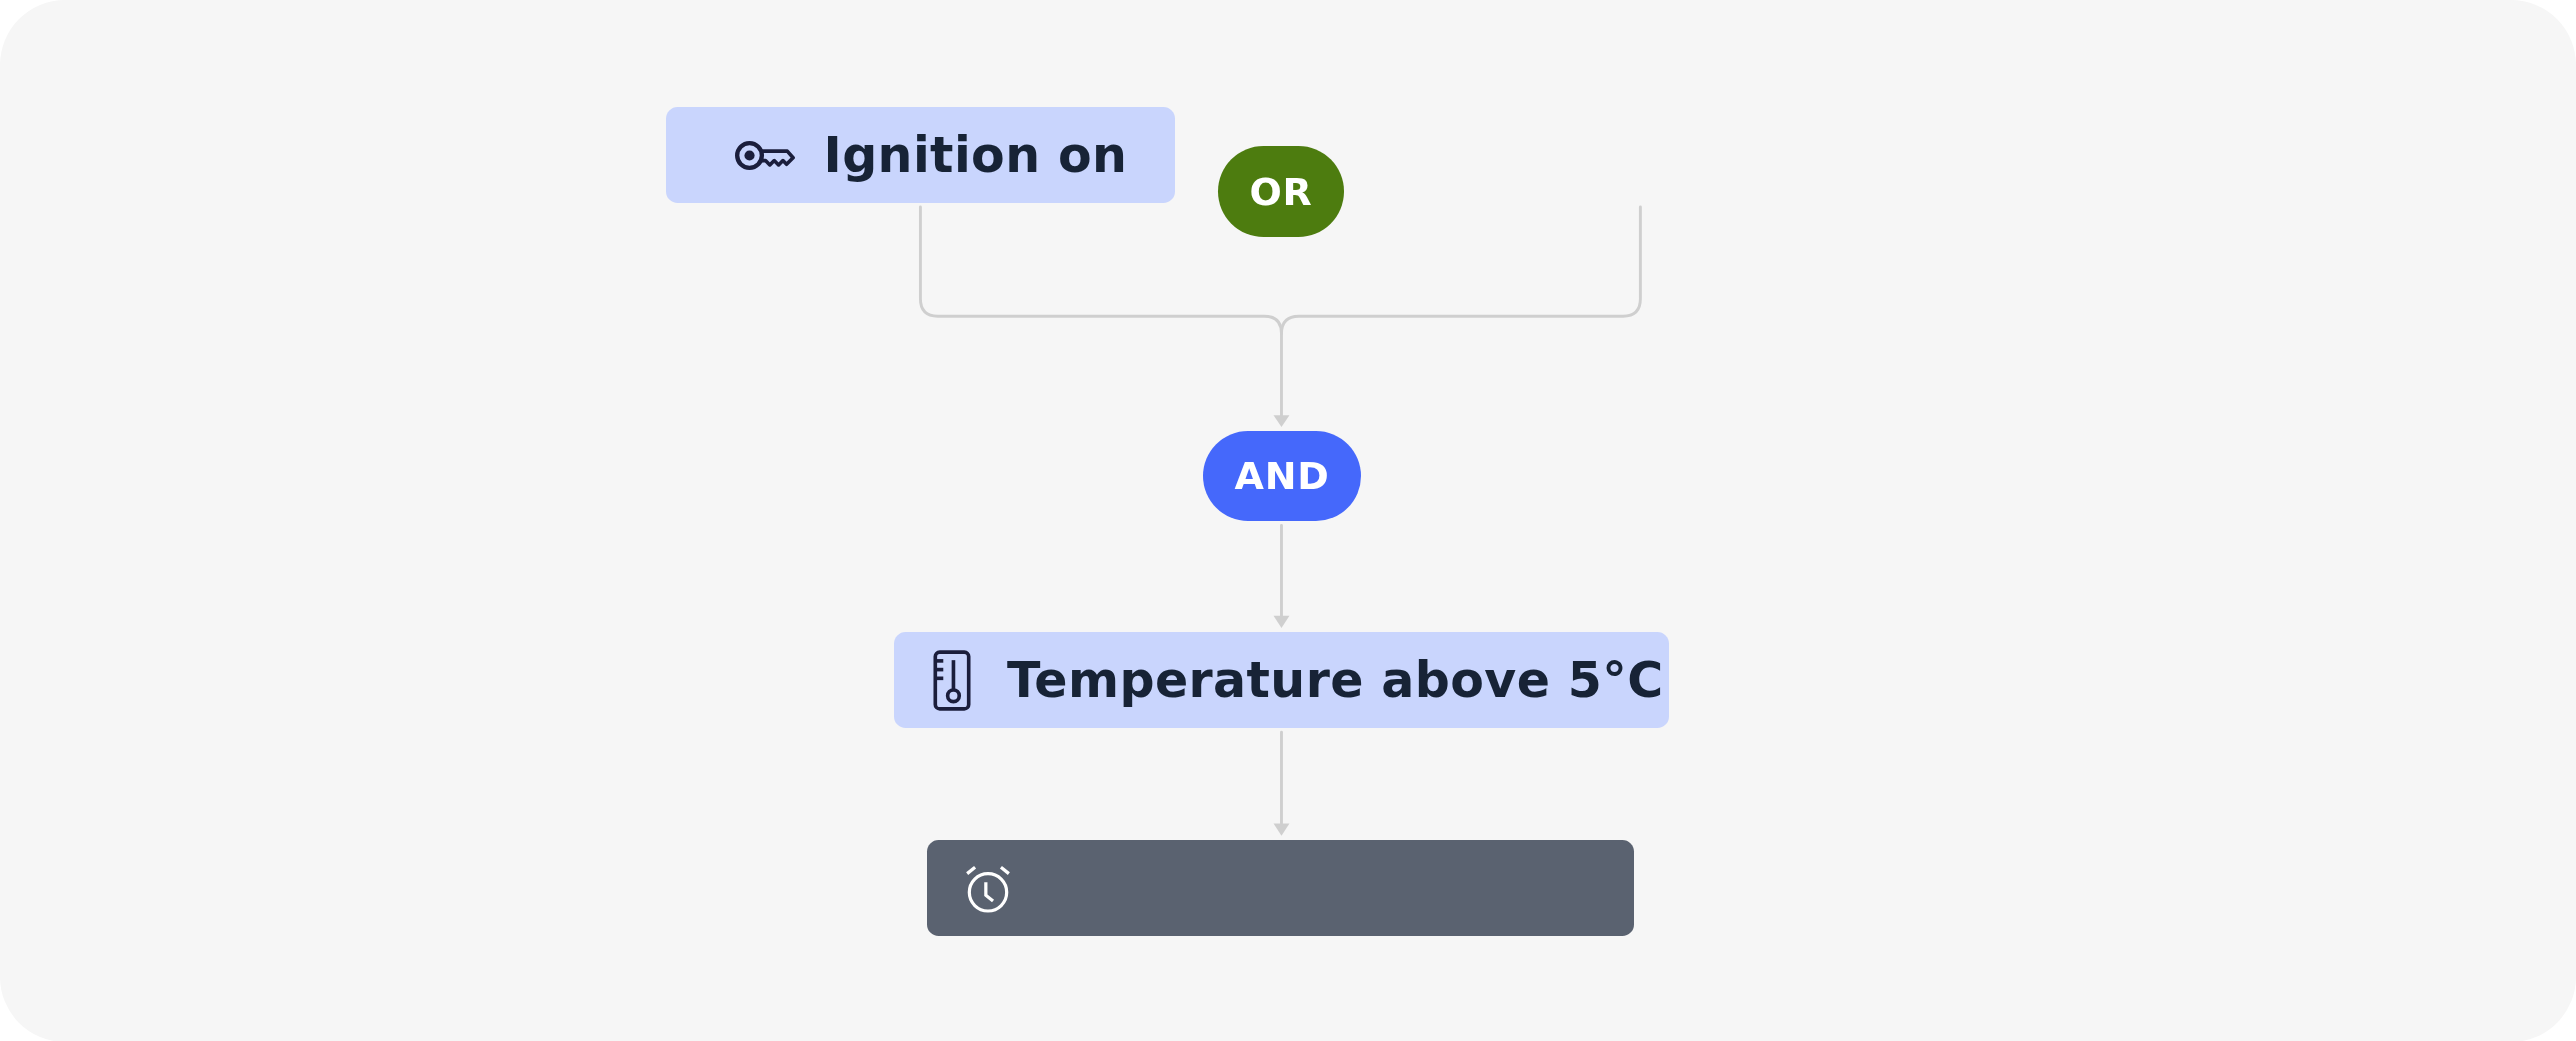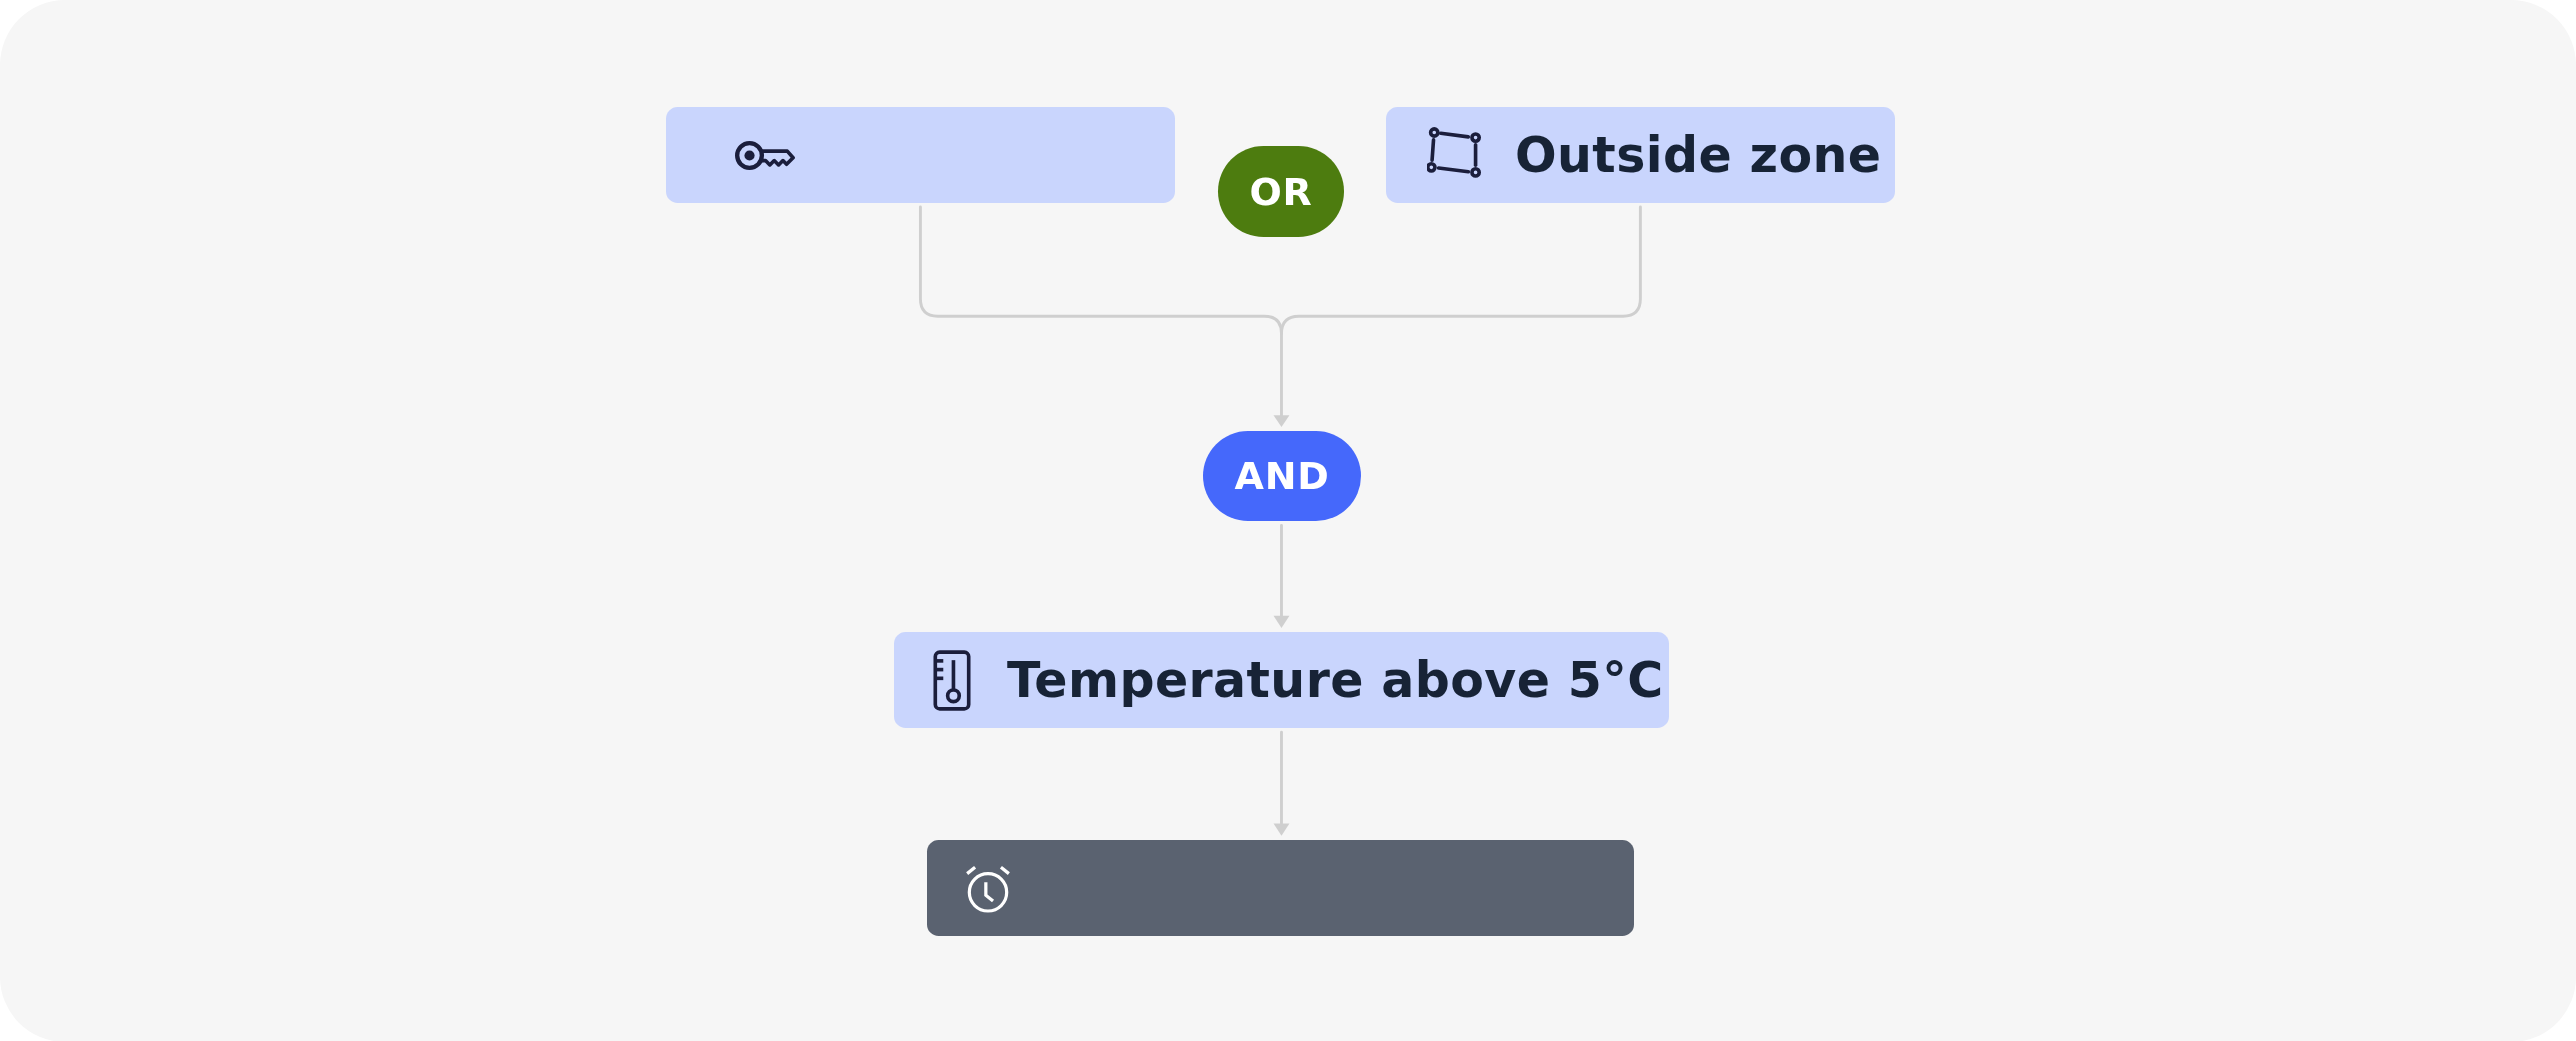--- a/index.html
+++ b/index.html
@@ -49,43 +49,27 @@
   </svg>
 
   <div class="node condition" style="left:666px; top:107px; width:509px; height:96px; padding-left:69px;">
     <span class="icon" style="width:61px; height:35px; margin-right:27.5px;">
       <svg width="61" height="35" viewBox="0 0 84 48">
         <circle cx="20" cy="24" r="17" fill="none" stroke="#1B1E3C" stroke-width="6"></circle>
         <circle cx="20" cy="24" r="7" fill="#1B1E3C"></circle>
         <path d="M37 18 L72 18 L80 27 L71 36 L66 31 L60 37 L54 31 L48 37 L42 31 L37 31" fill="none" stroke="#1B1E3C" stroke-width="5" stroke-linejoin="round"></path>
       </svg>
     </span>
+    <span class="label">Ignition on</span>
   </div>
 
   <div class="pill or" style="left:1218px; top:109px; width:126px; height:91px;">
     <span>OR</span>
   </div>
 
-  <div class="node condition" style="left:1386px; top:107px; width:509px; height:96px; padding-left:41px;">
-    <span class="icon" style="width:58px; height:58px; margin-right:30px;">
-      <svg width="58" height="58" viewBox="0 0 80 80">
-        <g fill="none" stroke="#1B1E3C" stroke-width="5" stroke-linecap="round">
-          <circle cx="10" cy="9" r="5"></circle>
-          <circle cx="67" cy="16" r="5"></circle>
-          <circle cx="6" cy="57" r="5"></circle>
-          <circle cx="67" cy="64" r="5"></circle>
-          <line x1="19" y1="10" x2="57" y2="15"></line>
-          <line x1="9" y1="19" x2="7" y2="47"></line>
-          <line x1="67" y1="26" x2="67" y2="54"></line>
-          <line x1="16" y1="58" x2="57" y2="63"></line>
-        </g>
-      </svg>
-    </span>
-    <span class="label">Outside zone</span>
-  </div>
 
   <div class="pill and" style="left:1203px; top:431px; width:158px; height:90px;">
     <span>AND</span>
   </div>
 
   <div class="node condition" style="left:894px; top:632px; width:775px; height:96px; padding-left:39px;">
     <span class="icon" style="width:38px; height:61px; margin-right:36px;">
       <svg width="38" height="61" viewBox="0 0 52 84">
         <rect x="3" y="3" width="46" height="78" rx="6" fill="none" stroke="#1B1E3C" stroke-width="5"></rect>
         <line x1="28" y1="14" x2="28" y2="56" stroke="#1B1E3C" stroke-width="5"></line>

